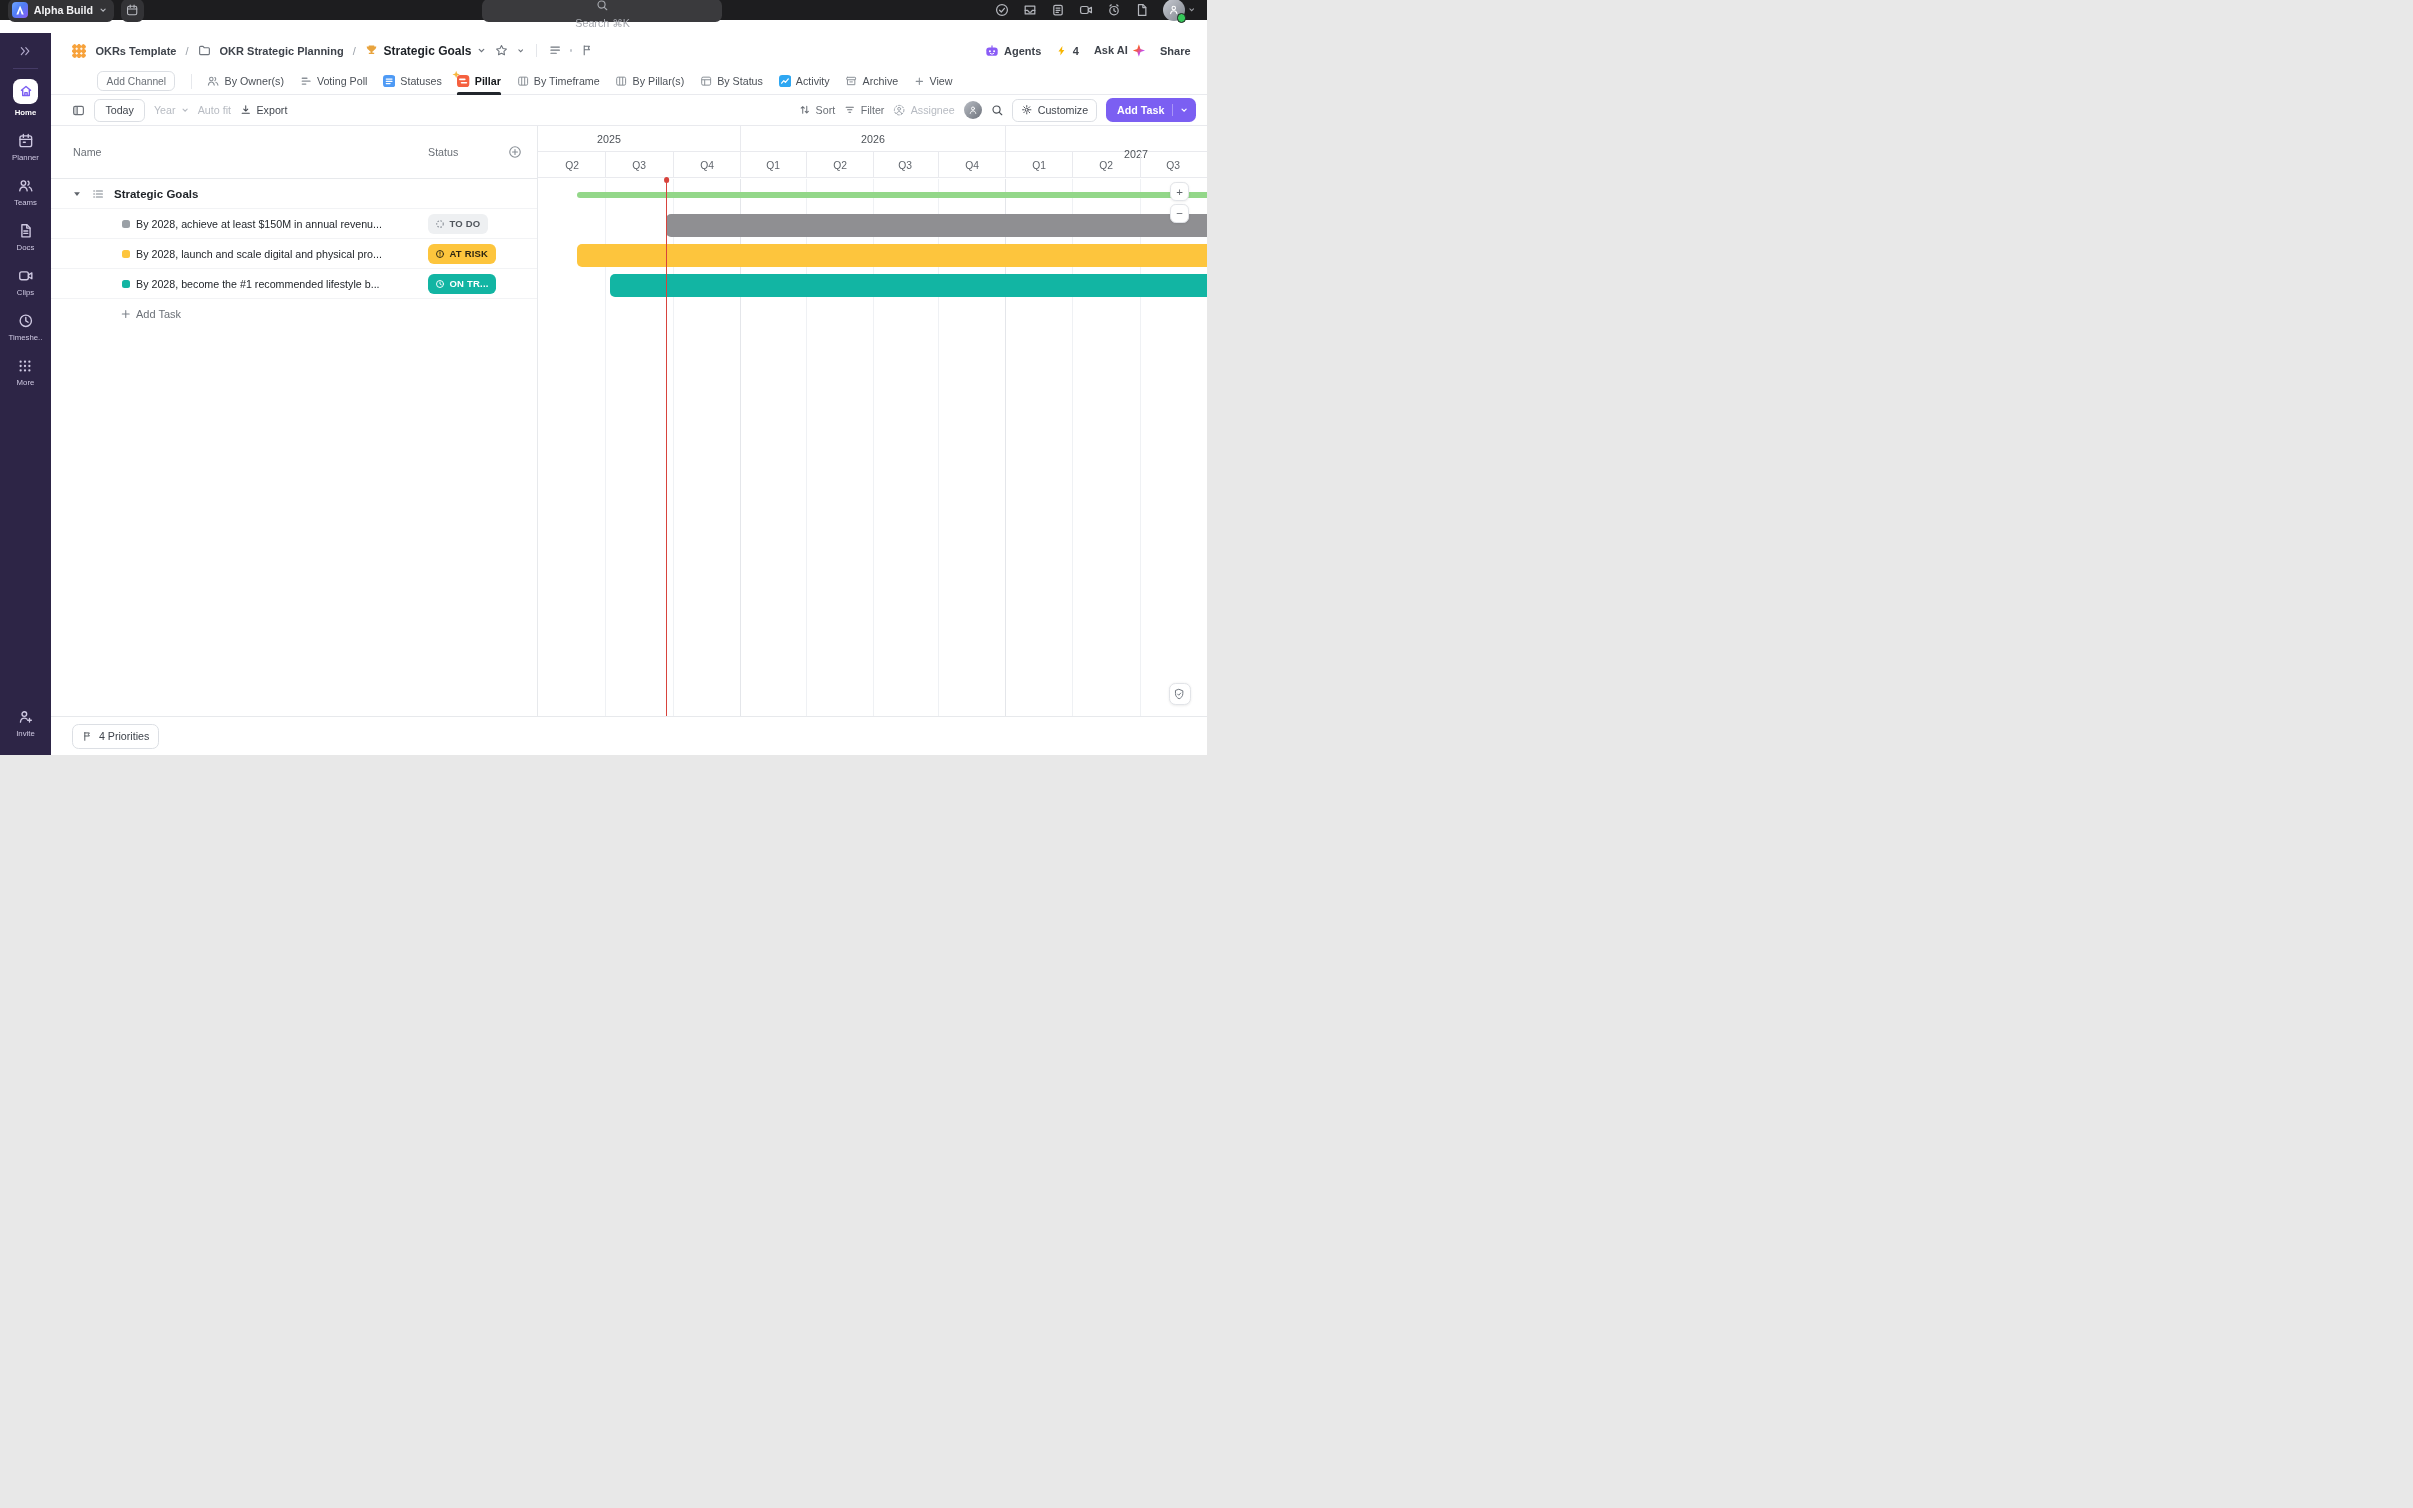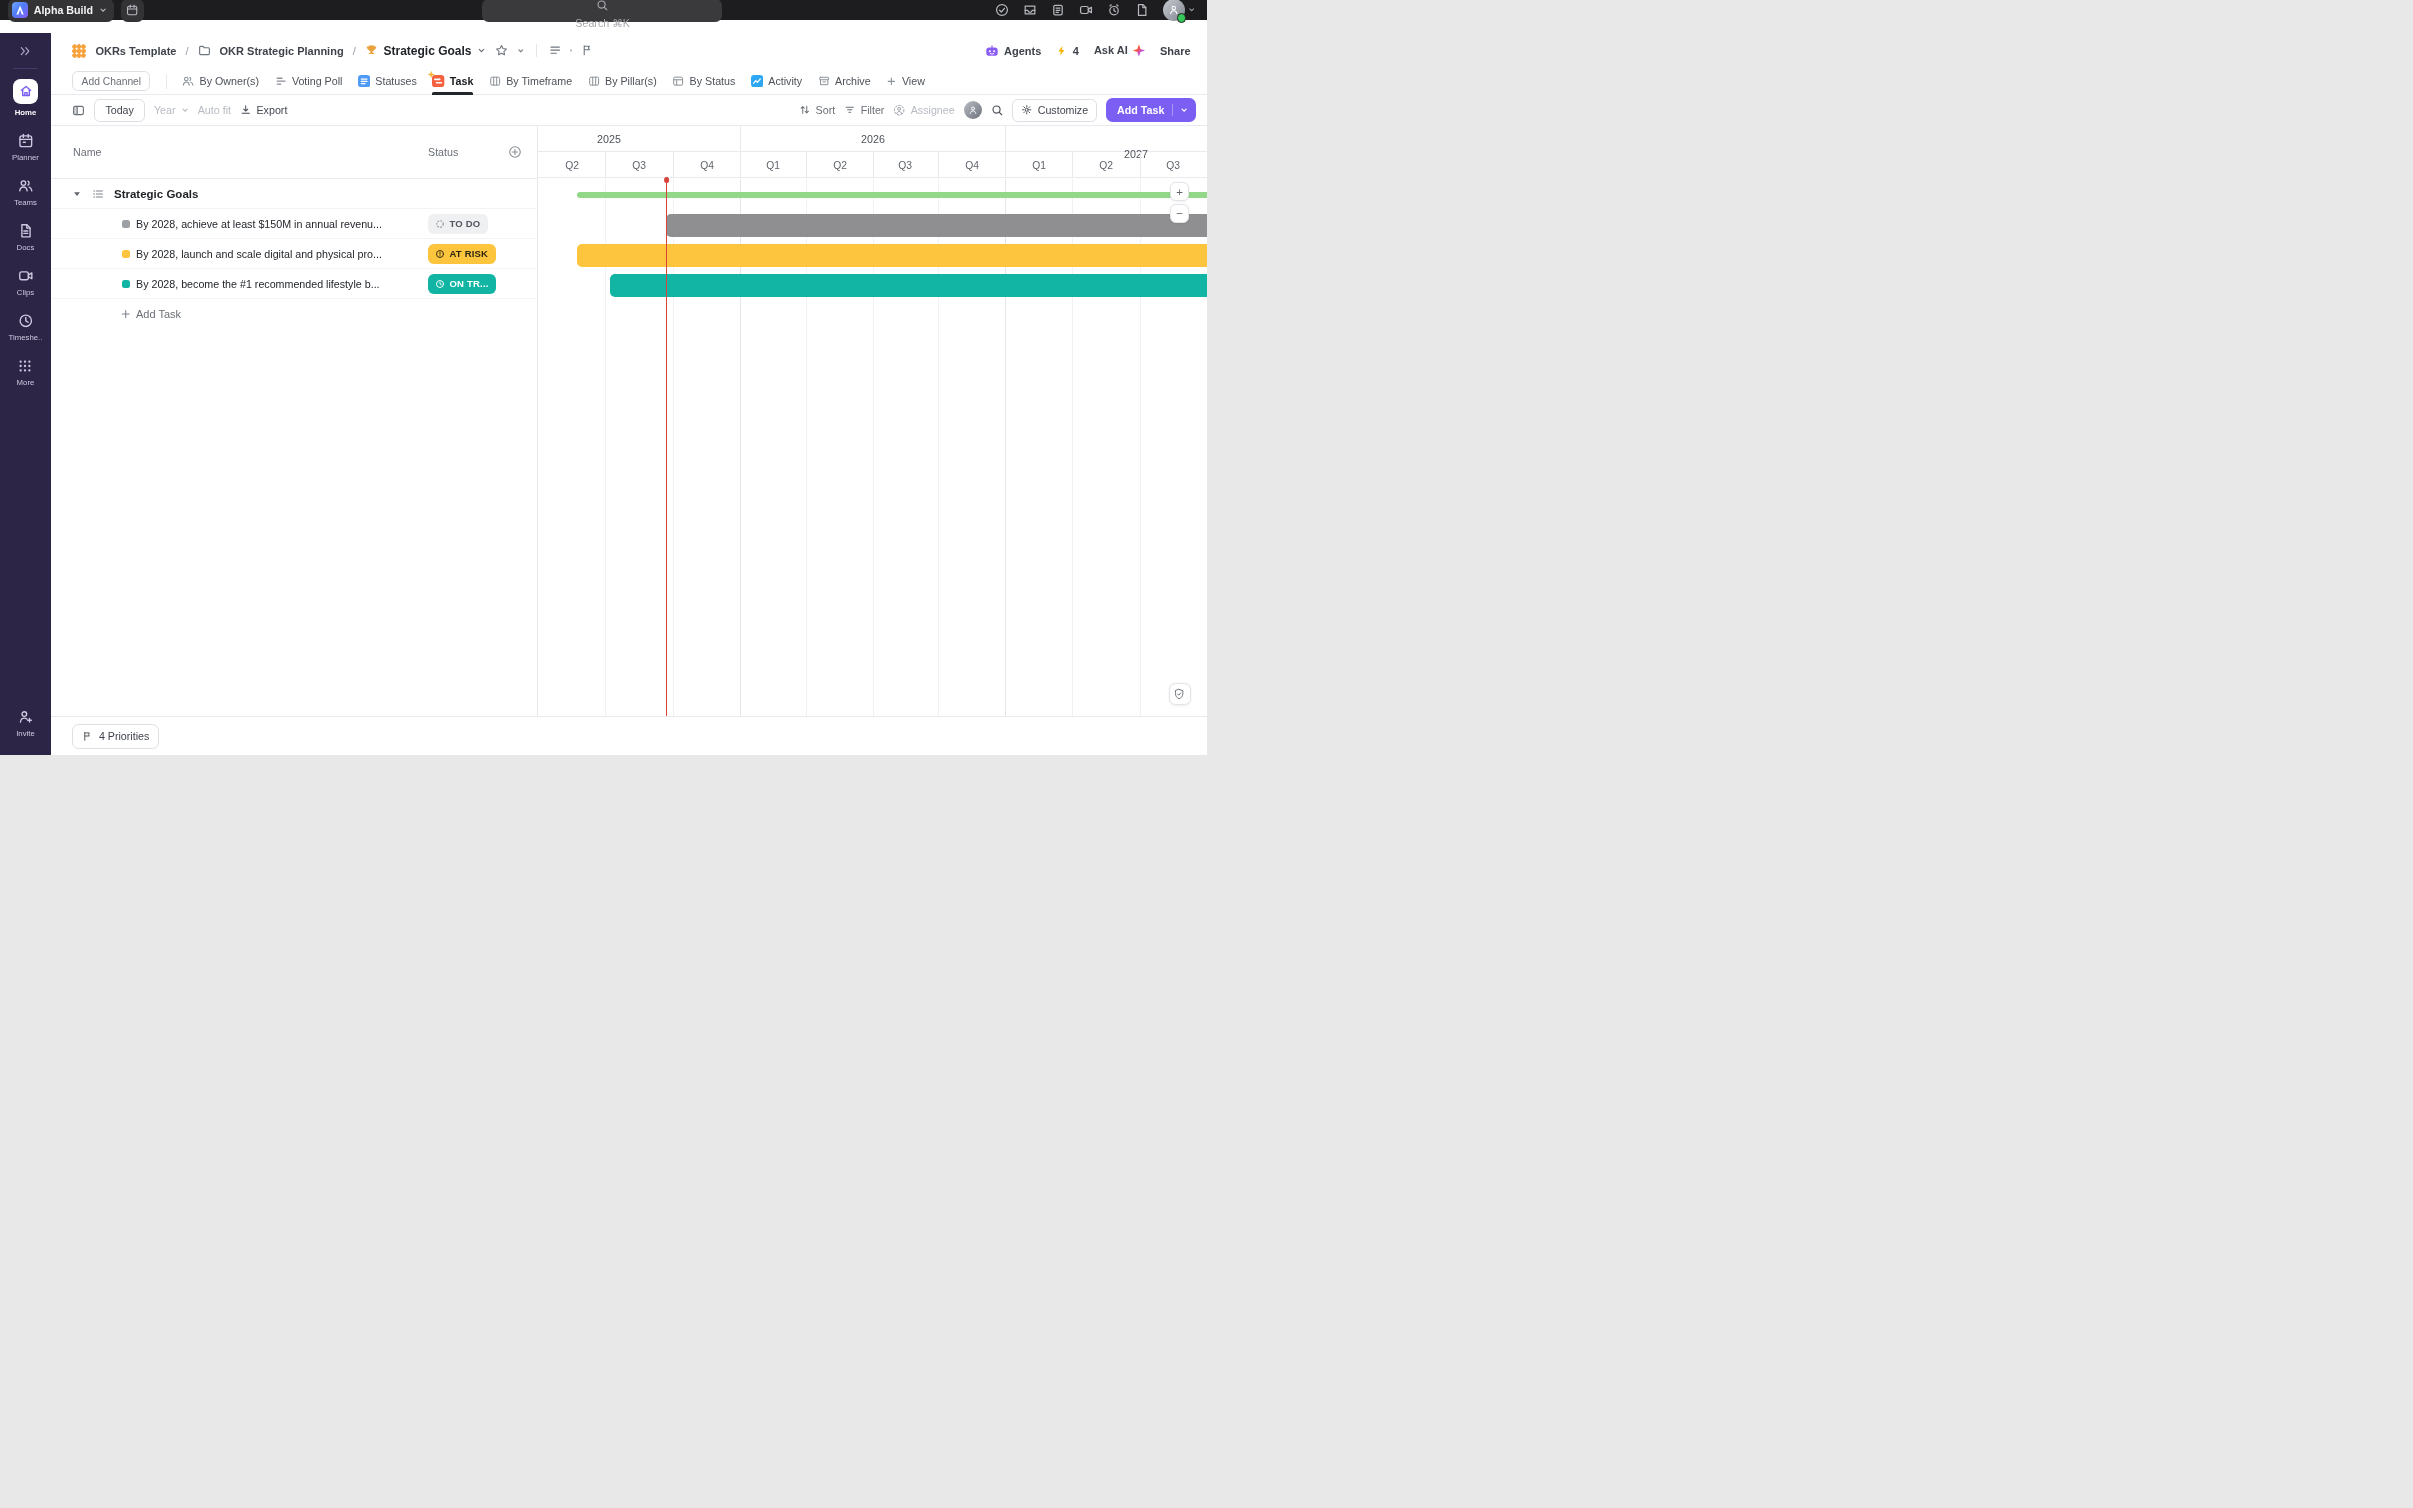--- a/index.html
+++ b/index.html
@@ -46,21 +46,21 @@
     background-image:radial-gradient(circle,#fff 0.9px,rgba(255,255,255,0) 1px); background-size:4.5px 4.5px; background-position:2.5px 2.6px; background-repeat:repeat; }
   .sep { color:#9ba1a9; font-weight:400; }
   .crumb-page { display:flex; align-items:center; gap:5.8px; font-size:12px; font-weight:700; color:#1d2126; cursor:pointer; }
   .mini-div { width:0.8px; height:13px; background:#e4e6ea; margin:0 2.5px; }
   .dot-sep { width:2.5px; height:2.5px; border-radius:50%; background:#c3c7cd; }
   .gico { color:#6f757d; display:flex; cursor:pointer; }
   .crumb-r { display:flex; align-items:center; gap:15px; font-size:11px; color:#3e434b; font-weight:600; }
   .hbtn { display:flex; align-items:center; gap:5px; cursor:pointer; }
 
   .tabsrow { height:27px; border-bottom:0.8px solid #e9eaee; display:flex; align-items:center; padding:0 15px 0 21.4px; gap:15.6px; }
-  .addchan { border:0.8px solid #dcdfe4; border-radius:5.8px; padding:3.3px 8.2px; font-size:10.3px; color:#6b7077; cursor:pointer; white-space:nowrap; }
+  .addchan { border:0.8px solid #dcdfe4; border-radius:5.8px; padding:3.3px 8.2px; font-size:10.3px; color:#6b7077; cursor:pointer; white-space:nowrap;margin-left:25px; }
   .vdiv { width:0.8px; height:15px; background:#e6e8ec; }
   .tab { display:flex; align-items:center; gap:5px; font-size:10.7px; color:#4c5158; height:27px; position:relative; cursor:pointer; white-space:nowrap; }
   .tab.active { font-weight:700; color:#15181c; }
   .tab.active::after { content:""; position:absolute; left:0; right:0; bottom:0; height:2.1px; background:#22262c; border-radius:1.6px 1.6px 0 0; }
   .tabic { color:#8a9097; display:flex; }
   .appic { position:relative; display:flex; }
   .gantt-spark { position:absolute; top:-4.1px; left:-5px; width:7.4px; height:7.4px; background:#f6b73c;
     clip-path:polygon(50% 0%,63% 37%,100% 50%,63% 63%,50% 100%,37% 63%,0% 50%,37% 37%); }
 
   .toolbar { height:31px; border-bottom:0.8px solid #e9eaee; display:flex; align-items:center; padding:0 11.5px 0 21.4px; gap:9px; }
@@ -420,21 +420,21 @@
       </span>
 
       <span class="tab active">
         <span class="appic">
           <svg width="12.3" height="12.3" viewBox="0 0 15 15">
               <rect width="15" height="15" rx="4" fill="#f5603f"></rect>
               <path d="M3.5 5.4h6M5.5 9.4h6" stroke="#fff" stroke-width="2" stroke-linecap="round"></path>
             </svg>
           <span class="gantt-spark"></span>
         </span>
-        <span>Task</span>
+        <span>Pillar</span>
       </span>
 
       <span class="tab">
         <span class="tabic">
           <svg width="12.3" height="12.3" viewBox="0 0 16 16" fill="none" stroke="currentColor" stroke-width="1.3" stroke-linejoin="round">
               <rect x="2.2" y="2.8" width="11.6" height="10.4" rx="1.8"></rect>
               <path d="M6.1 2.8v10.4M10 2.8v10.4"></path>
             </svg>
         </span>
         <span>By Timeframe</span>

